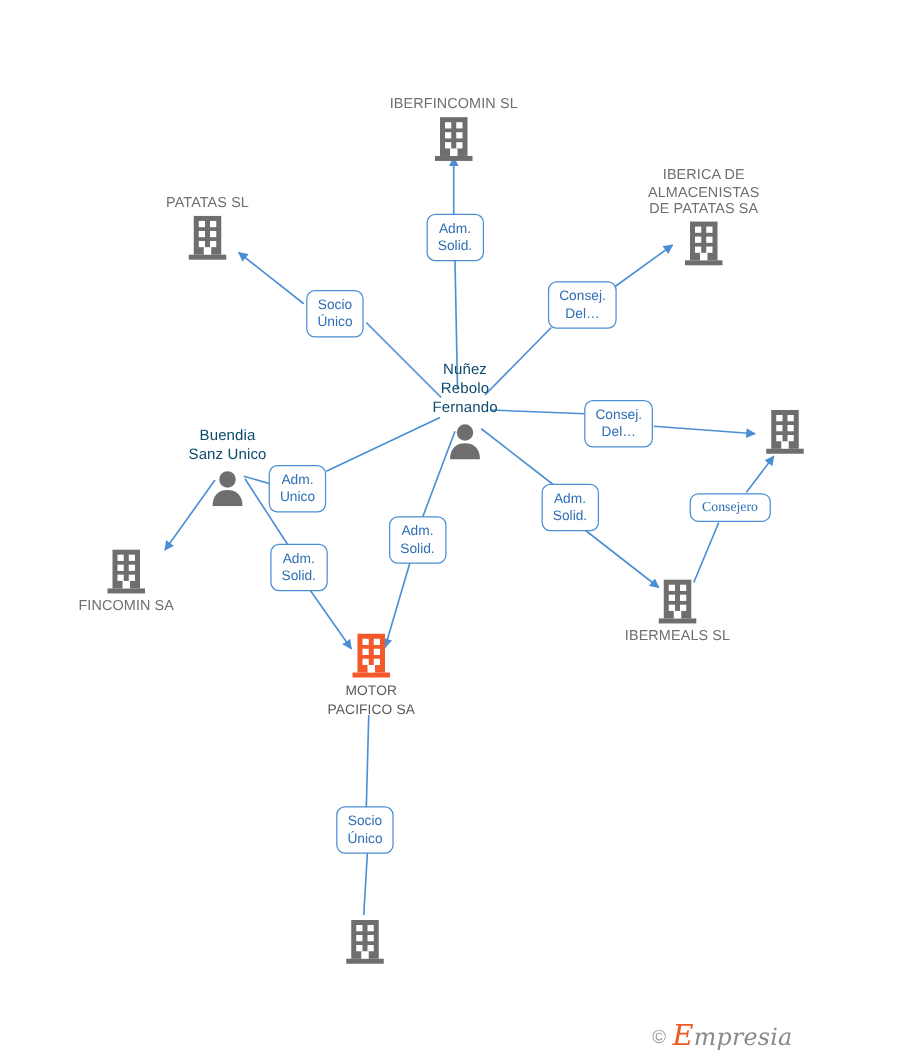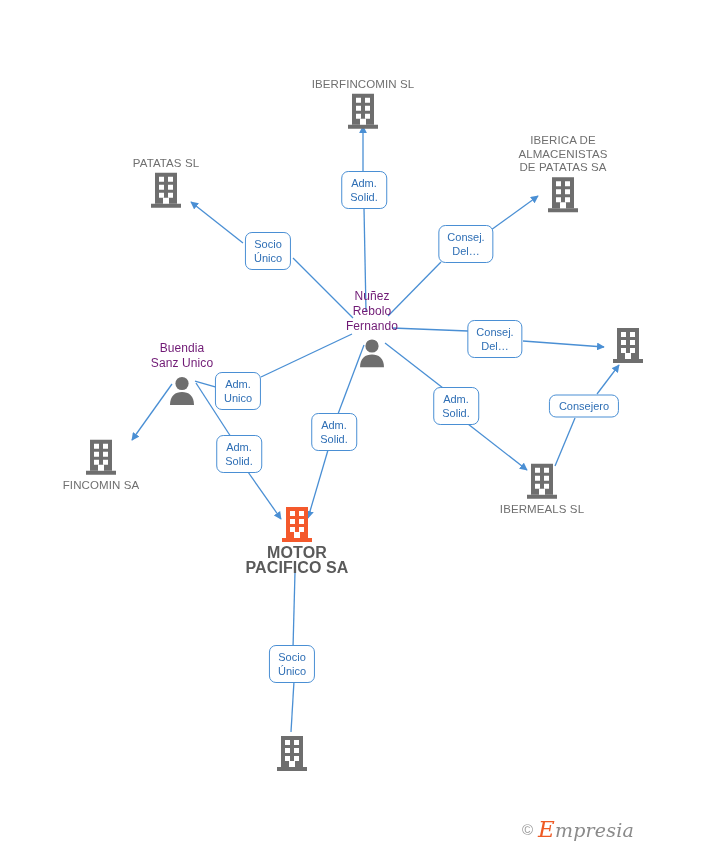--- a/index.html
+++ b/index.html
@@ -37,50 +37,50 @@
   .node .caption{
     display:block;
     margin-top:3px;
     font-size:11.5px;
     line-height:13.5px;
     color:#6f6f6f;
     letter-spacing:.1px;
     white-space:pre-line;
   }
   .node.person .caption{
-    color:#701a75;
+    color:#0c4a6e;
     font-size:12px;
     line-height:15px;
   }
   .node.person .caption.above{
     margin-top:0;
     margin-bottom:4px;
   }
   .node.focus .caption{
     color:#5a5a5a;
-    font-weight:bold;
-    font-size:16px;
+    font-weight:normal;
+    font-size:11px;
     line-height:14.5px;
   }
   
   .chip{
     position:absolute;
     transform:translate(-50%,-50%);
     background:#ffffff;
     border:1.4px solid #4a8fd4;
     border-radius:7px;
     color:#2f6fb5;
     font-size:11px;
     line-height:14px;
     padding:4px 8px;
     text-align:center;
     white-space:pre-line;
     box-sizing:border-box;
   }
-  .chip.one-line{line-height:15px;padding:3px 9px;}
+  .chip.one-line{line-height:15px;padding:3px 9px;font-family:Liberation Serif, serif;}
   
   #watermark{
     position:absolute;
     right:10px;
     bottom:9px;
     display:flex;
     align-items:center;
     gap:5px;
     line-height:1;
   }

